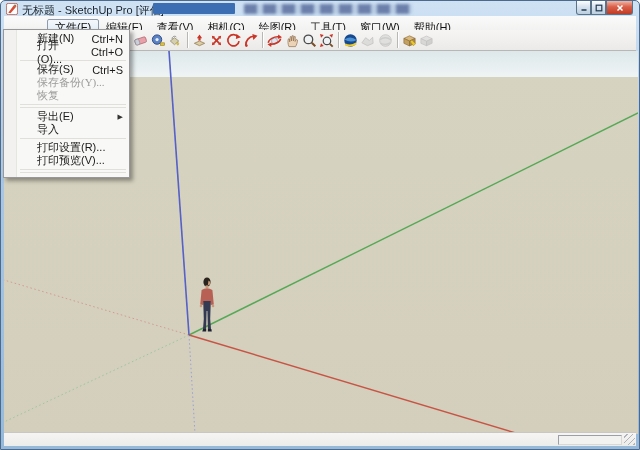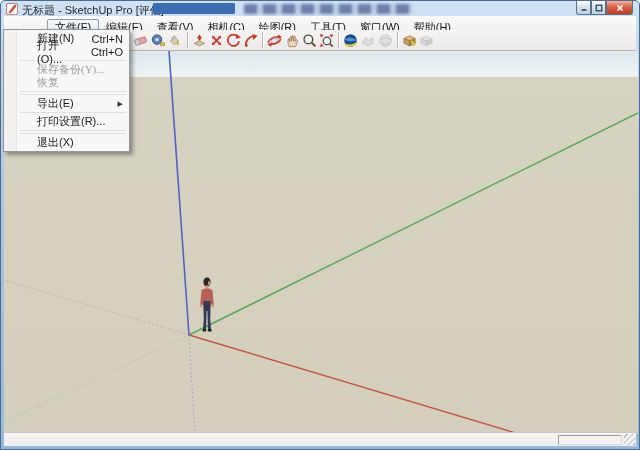--- a/index.html
+++ b/index.html
@@ -272,36 +272,43 @@
     <div class="fm-gutter"></div>
   <div class="fm-item">
         <span>新建(N)</span>
         <span class="sc">Ctrl+N</span>
       </div>
       <div class="fm-item">
         <span>打开(O)...</span>
         <span class="sc">Ctrl+O</span>
       </div>
       <div class="fm-sep"></div>
+      <div class="fm-item">
+        <span>保存(S)</span>
+        <span class="sc">Ctrl+S</span>
+      </div>
       <div class="fm-item disabled">
         <span>保存备份(Y)...</span>
       </div>
       <div class="fm-item disabled">
         <span>恢复</span>
       </div>
       <div class="fm-sep"></div>
       <div class="fm-sep"></div>
       <div class="fm-item">
         <span>导出(E)</span>
         <span class="sub">▶</span>
       </div>
+      <div class="fm-item">
+        <span>导入</span>
+      </div>
       <div class="fm-sep"></div>
       <div class="fm-item">
         <span>打印设置(R)...</span>
       </div>
-      <div class="fm-sep"></div>
-      <div class="fm-sep"></div>
-      <div class="fm-item">
-        <span>退出(X)</span>
-      </div>
+      <div class="fm-item">
+        <span>打印预览(V)...</span>
+      </div>
+      <div class="fm-sep"></div>
+      <div class="fm-sep"></div>
     </div>
 
 </div>
 
 </body></html>

